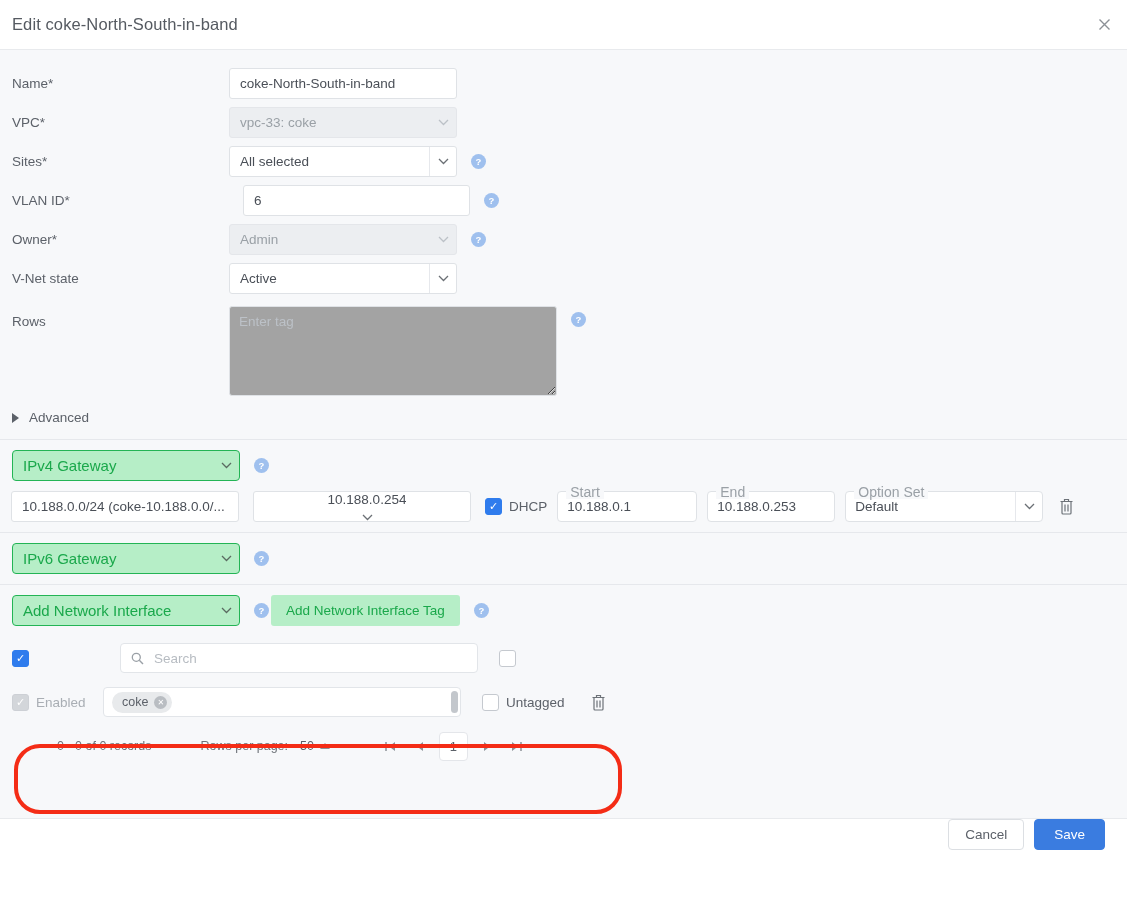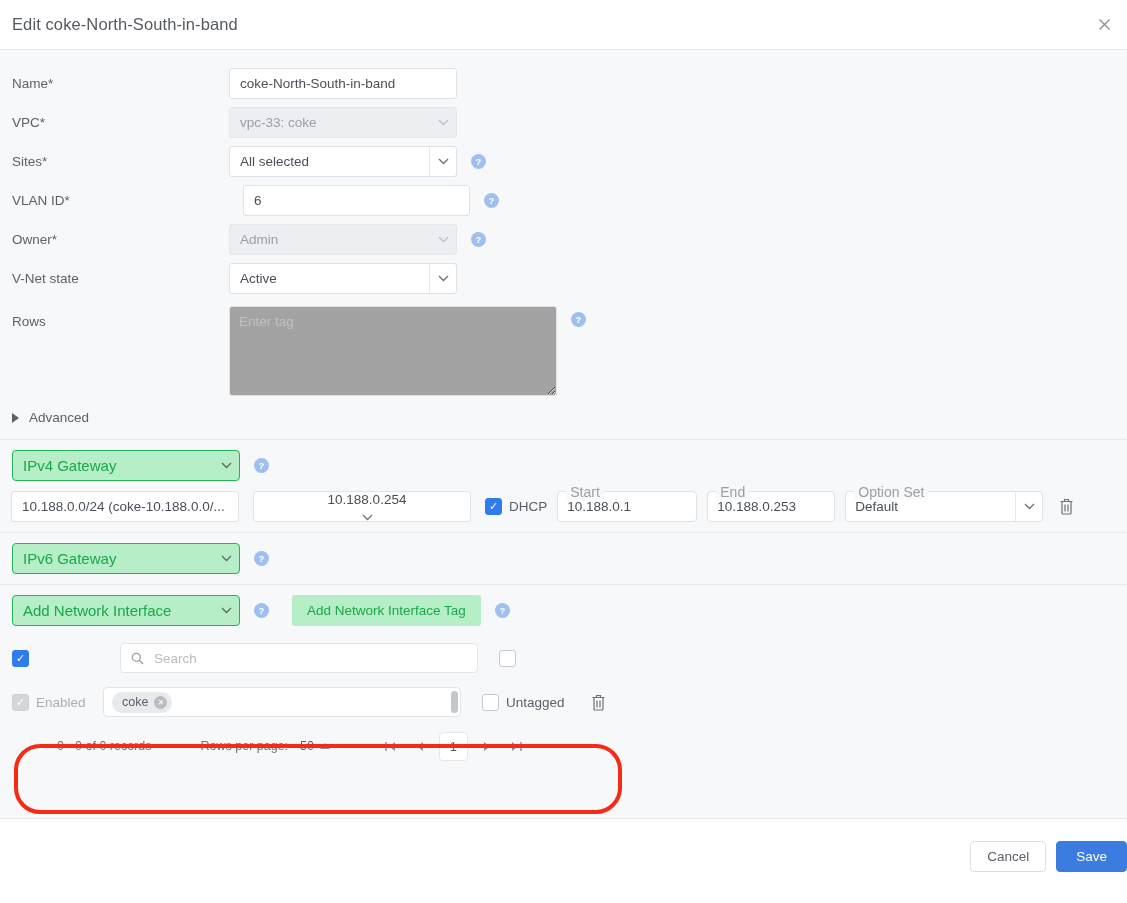--- a/index.html
+++ b/index.html
@@ -188,21 +188,21 @@
   .pg-btn { width:29px; height:29px; display:flex; align-items:center; justify-content:center; cursor:pointer; color:#8b9096; }
   .pg-cur {
     width:29px; height:29px; background:#fff; border:1px solid #e4e6ea; border-radius:4px;
     display:flex; align-items:center; justify-content:center; color:#5c6169; font-size:13px;
     margin: 0 5px; cursor:pointer;
   }
 
   
   .dlg-footer {
     height:76px; min-height:76px; background:#ffffff; border-top:1px solid #e8eaed;
-    display:flex; align-items:center; justify-content:flex-end; gap:10px;
+    display:flex; align-items:flex-start; justify-content:flex-end; padding-right:22px; gap:10px;
   }
   .btn {
     height:31px; border-radius:4px; font-size:13.5px; padding: 0 16px; cursor:pointer;
     font-family:"Liberation Sans", sans-serif;
   }
   .btn-cancel { background:#fff; border:1px solid #dcdfe3; color:#5c6169; }
   .btn-save { background:#3a7ce0; border:1px solid #3a7ce0; color:#fff; padding: 0 19px; }
 </style>
 </head>
 <body>
@@ -394,21 +394,21 @@
       <div class="sec-row">
         <div class="green-sel">
           <span class="gv">Add Network Interface</span>
           <span class="chev">
             <svg width="11" height="7" viewBox="0 0 11 7">
                 <path d="M1 1 L5.5 5.5 L10 1" stroke="currentColor" stroke-width="1.3" fill="none"></path>
               </svg>
           </span>
         </div>
         <div class="help">?</div>
-        <button class="green-btn" style="margin-left:23px">Add Network Interface Tag</button>
+        <button class="green-btn" style="margin-left:2px">Add Network Interface Tag</button>
         <div class="help">?</div>
       </div>
     </div>
 
     <div class="tbl-section">
       <div class="srch-row">
         <span class="cb checked">
             <span class="tick">✓</span>
           </span>
         <div class="search-box">

